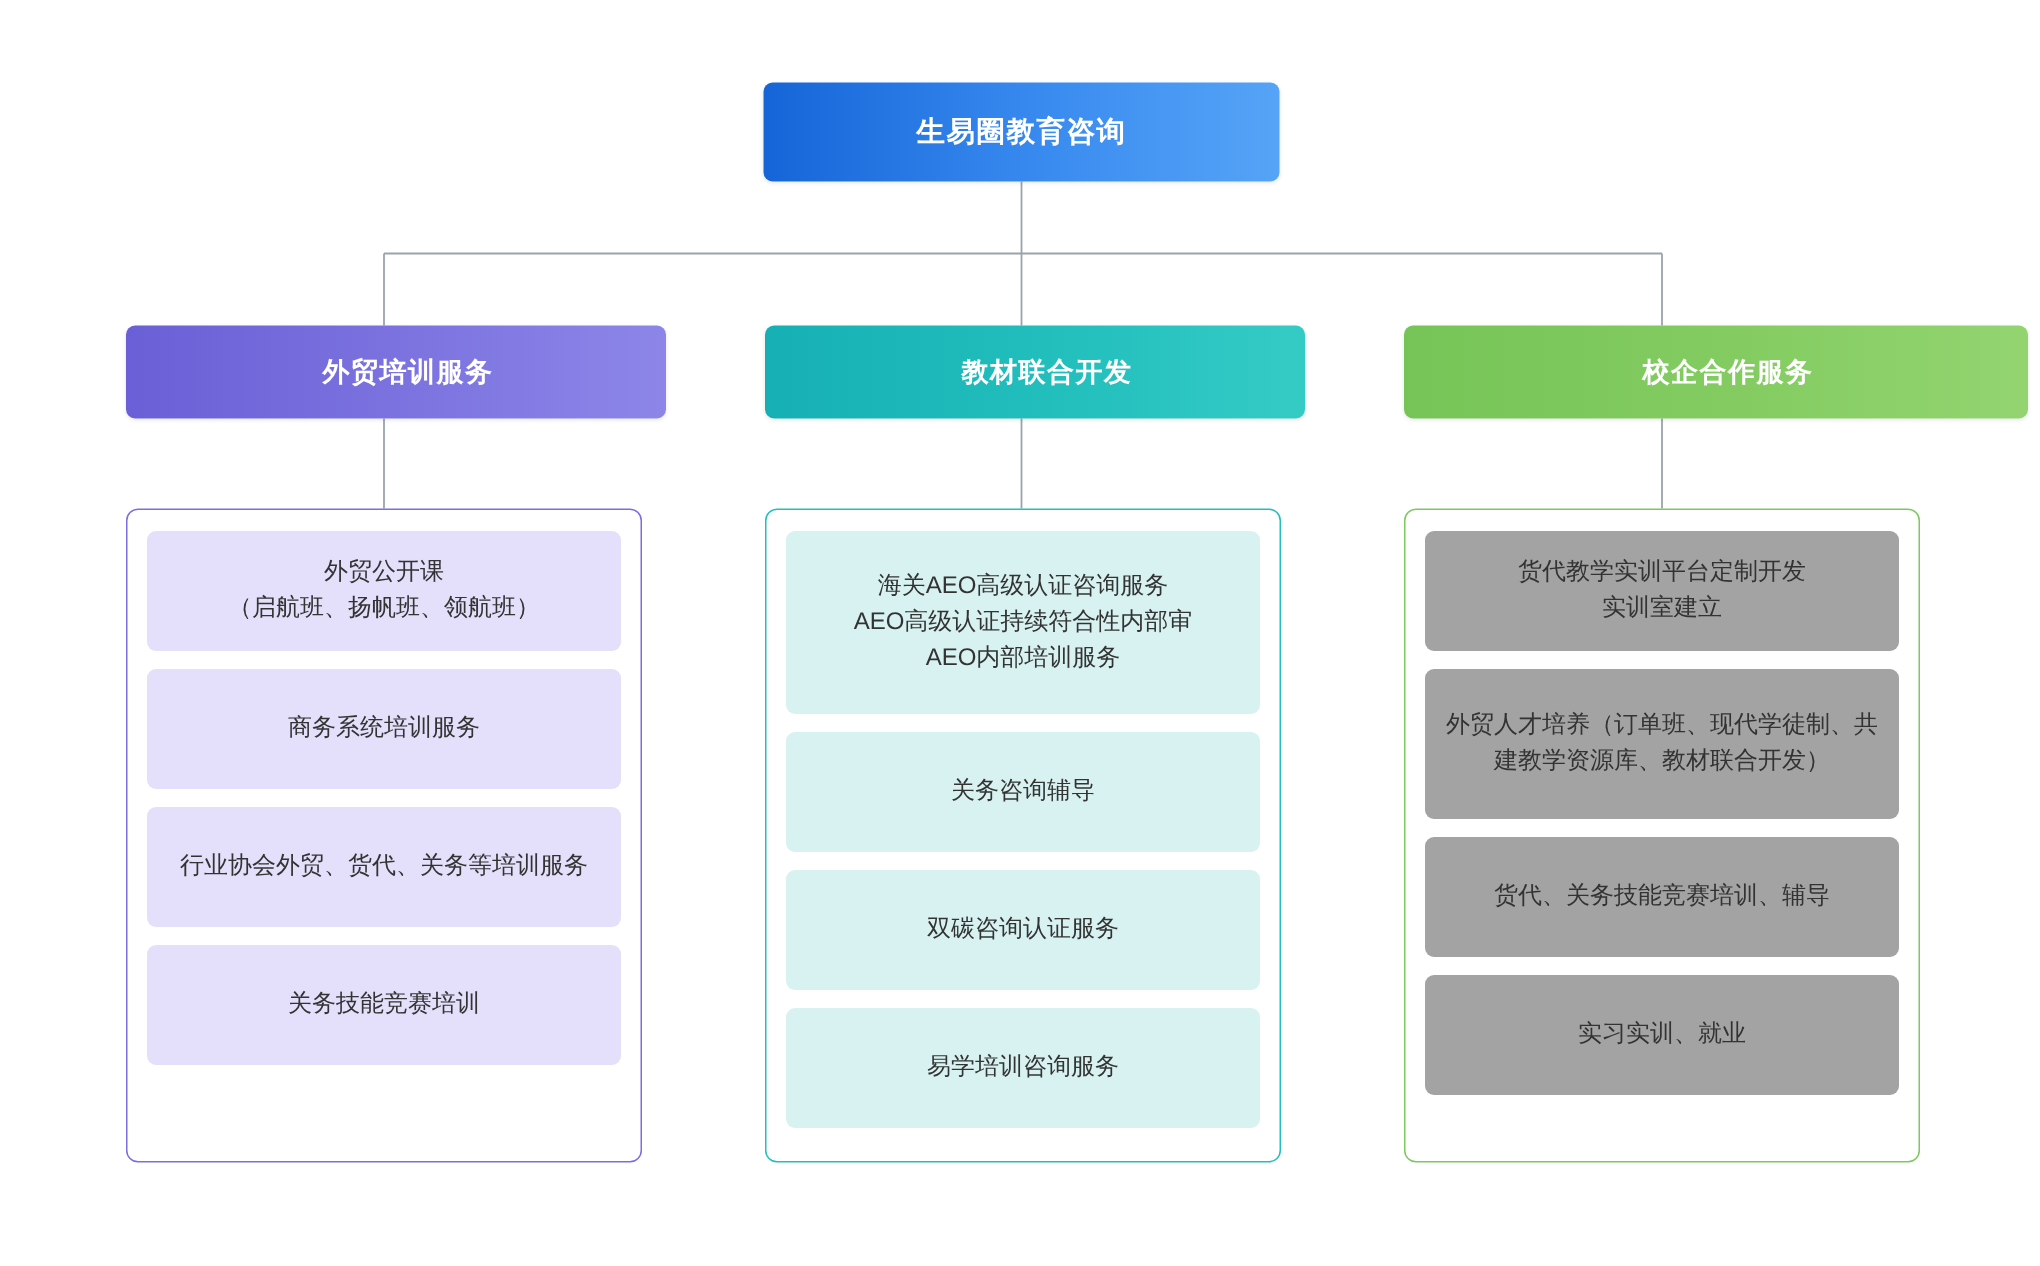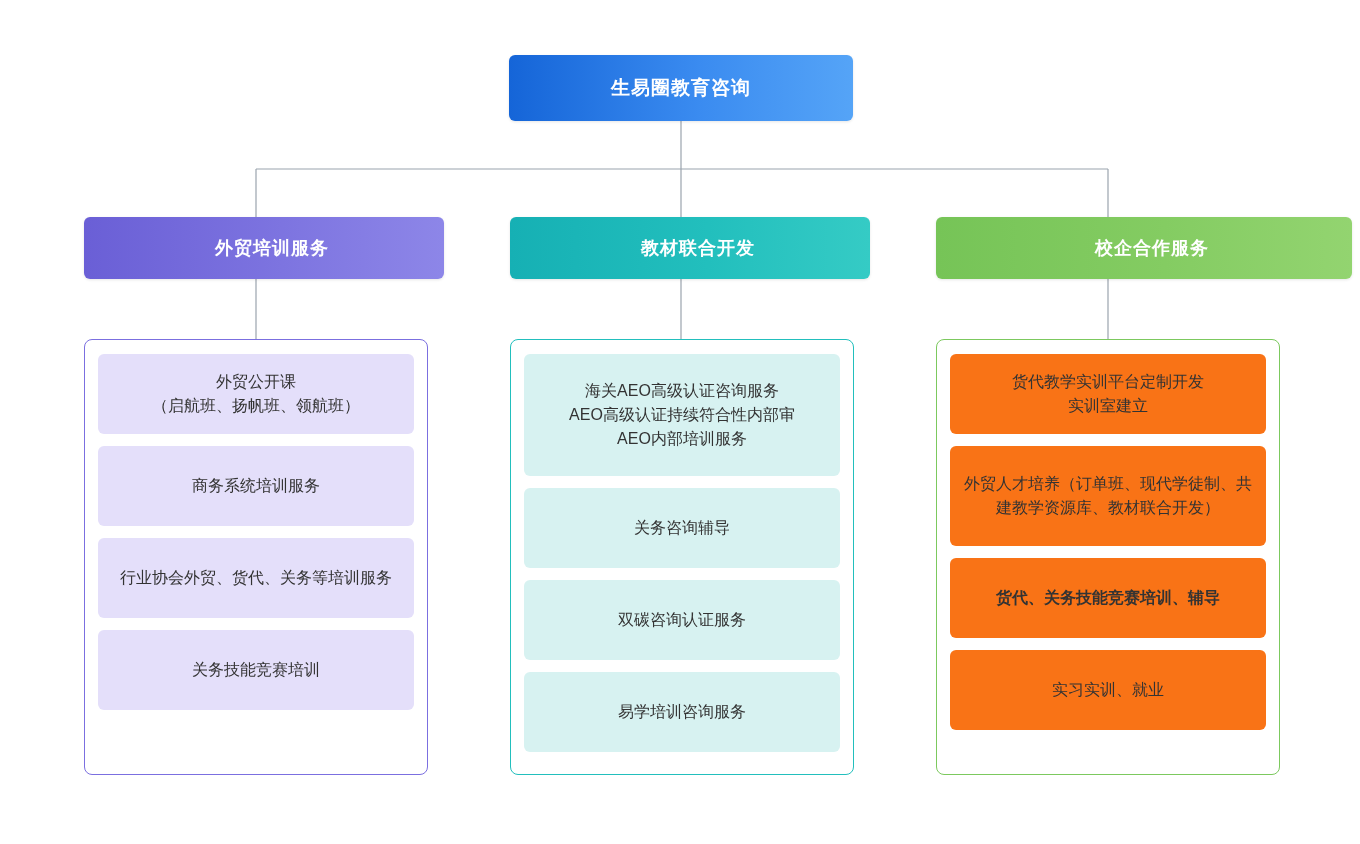--- a/index.html
+++ b/index.html
@@ -109,31 +109,31 @@
     align-items: center;
     justify-content: center;
     padding: 10px 12px;
     margin-bottom: 12px;
     white-space: pre-line;
   }
   .leaf:last-child { margin-bottom: 0; }
 
   .leaf-purple { background: #e4dffa; }
   .leaf-teal   { background: #d7f2f1; }
-  .leaf-green  { background: #f97316; }
+  .leaf-green  { background: #a3a3a3; }
 
   
   #branch-body-0 .leaf { height: 80px; }
   #branch-body-1 .leaf:nth-child(1) { height: 122px; }
   #branch-body-1 .leaf:nth-child(2),
   #branch-body-1 .leaf:nth-child(3),
   #branch-body-1 .leaf:nth-child(4) { height: 80px; }
   #branch-body-2 .leaf:nth-child(1) { height: 80px; }
   #branch-body-2 .leaf:nth-child(2) { height: 100px; }
-  #branch-body-2 .leaf:nth-child(3) { height: 80px; font-weight: bold; }
+  #branch-body-2 .leaf:nth-child(3) { height: 80px; }
   #branch-body-2 .leaf:nth-child(4) { height: 80px; }
 </style>
 </head>
 <body>
 
 <div id="diagram">
 
   <svg class="connector-svg" viewBox="0 0 1360 844" xmlns="http://www.w3.org/2000/svg">
 
     <path d="M681,121 L681,169" stroke="#9aa3ad" stroke-width="1.2" fill="none"></path>

